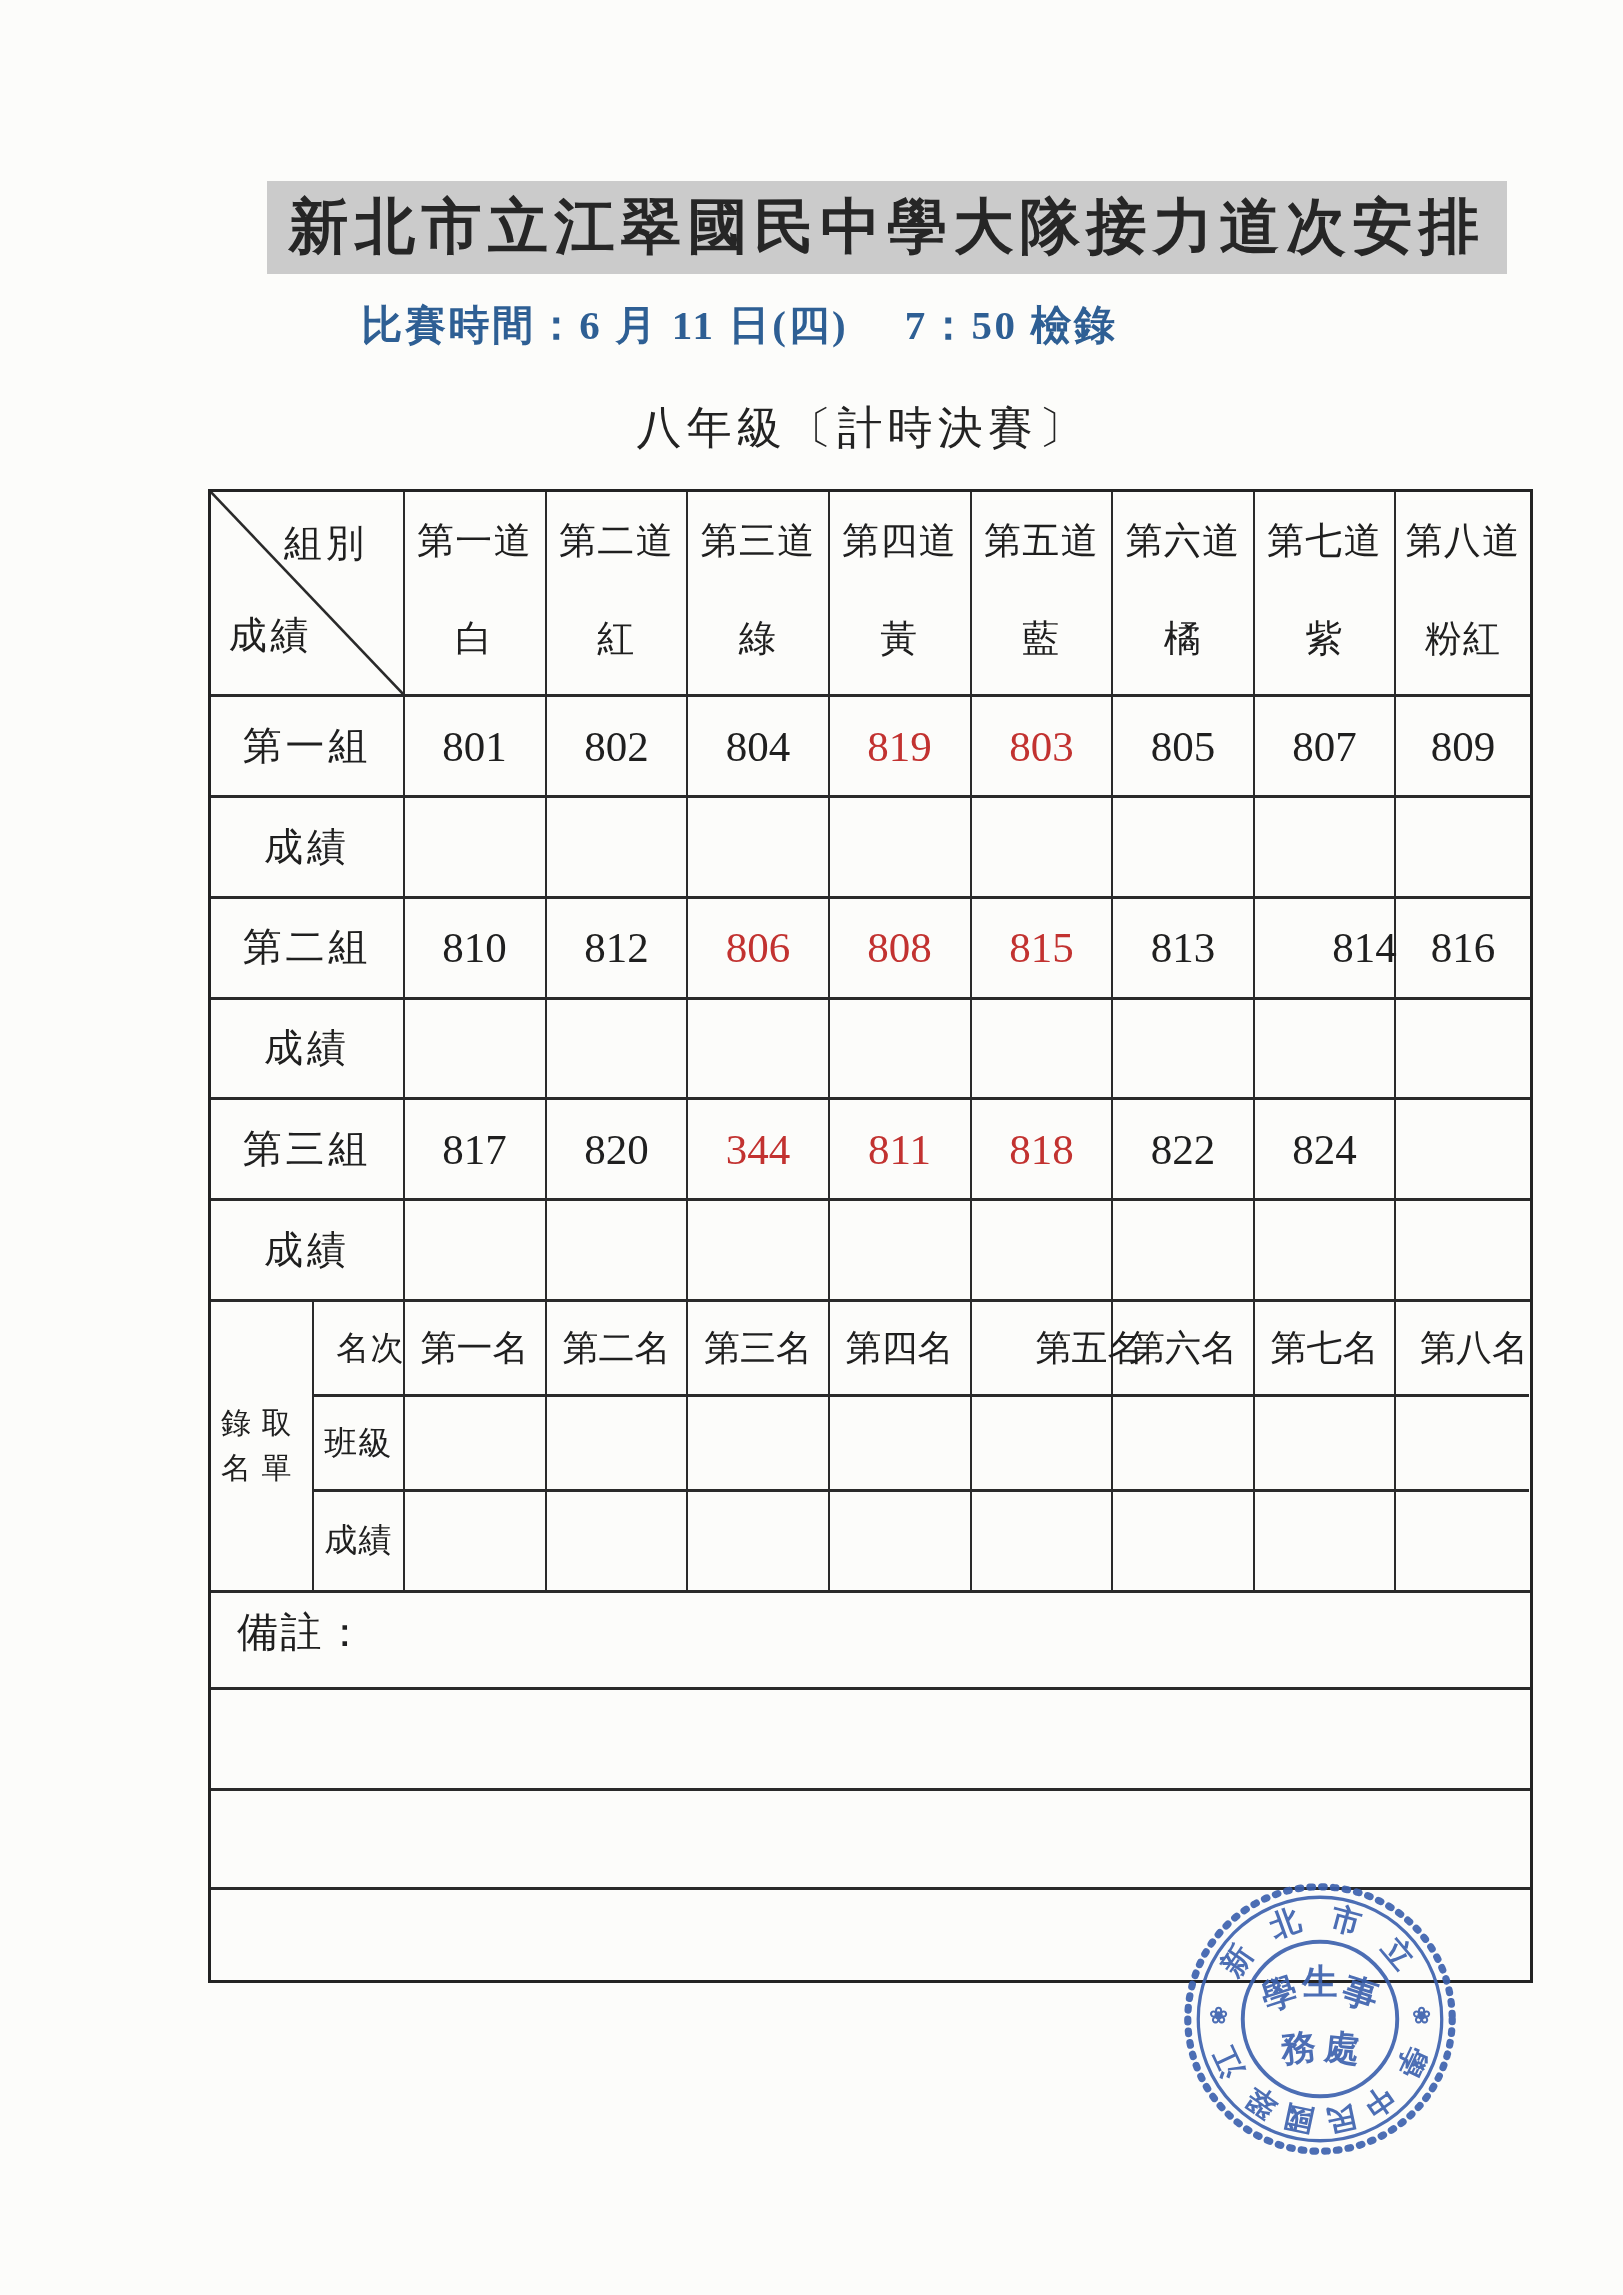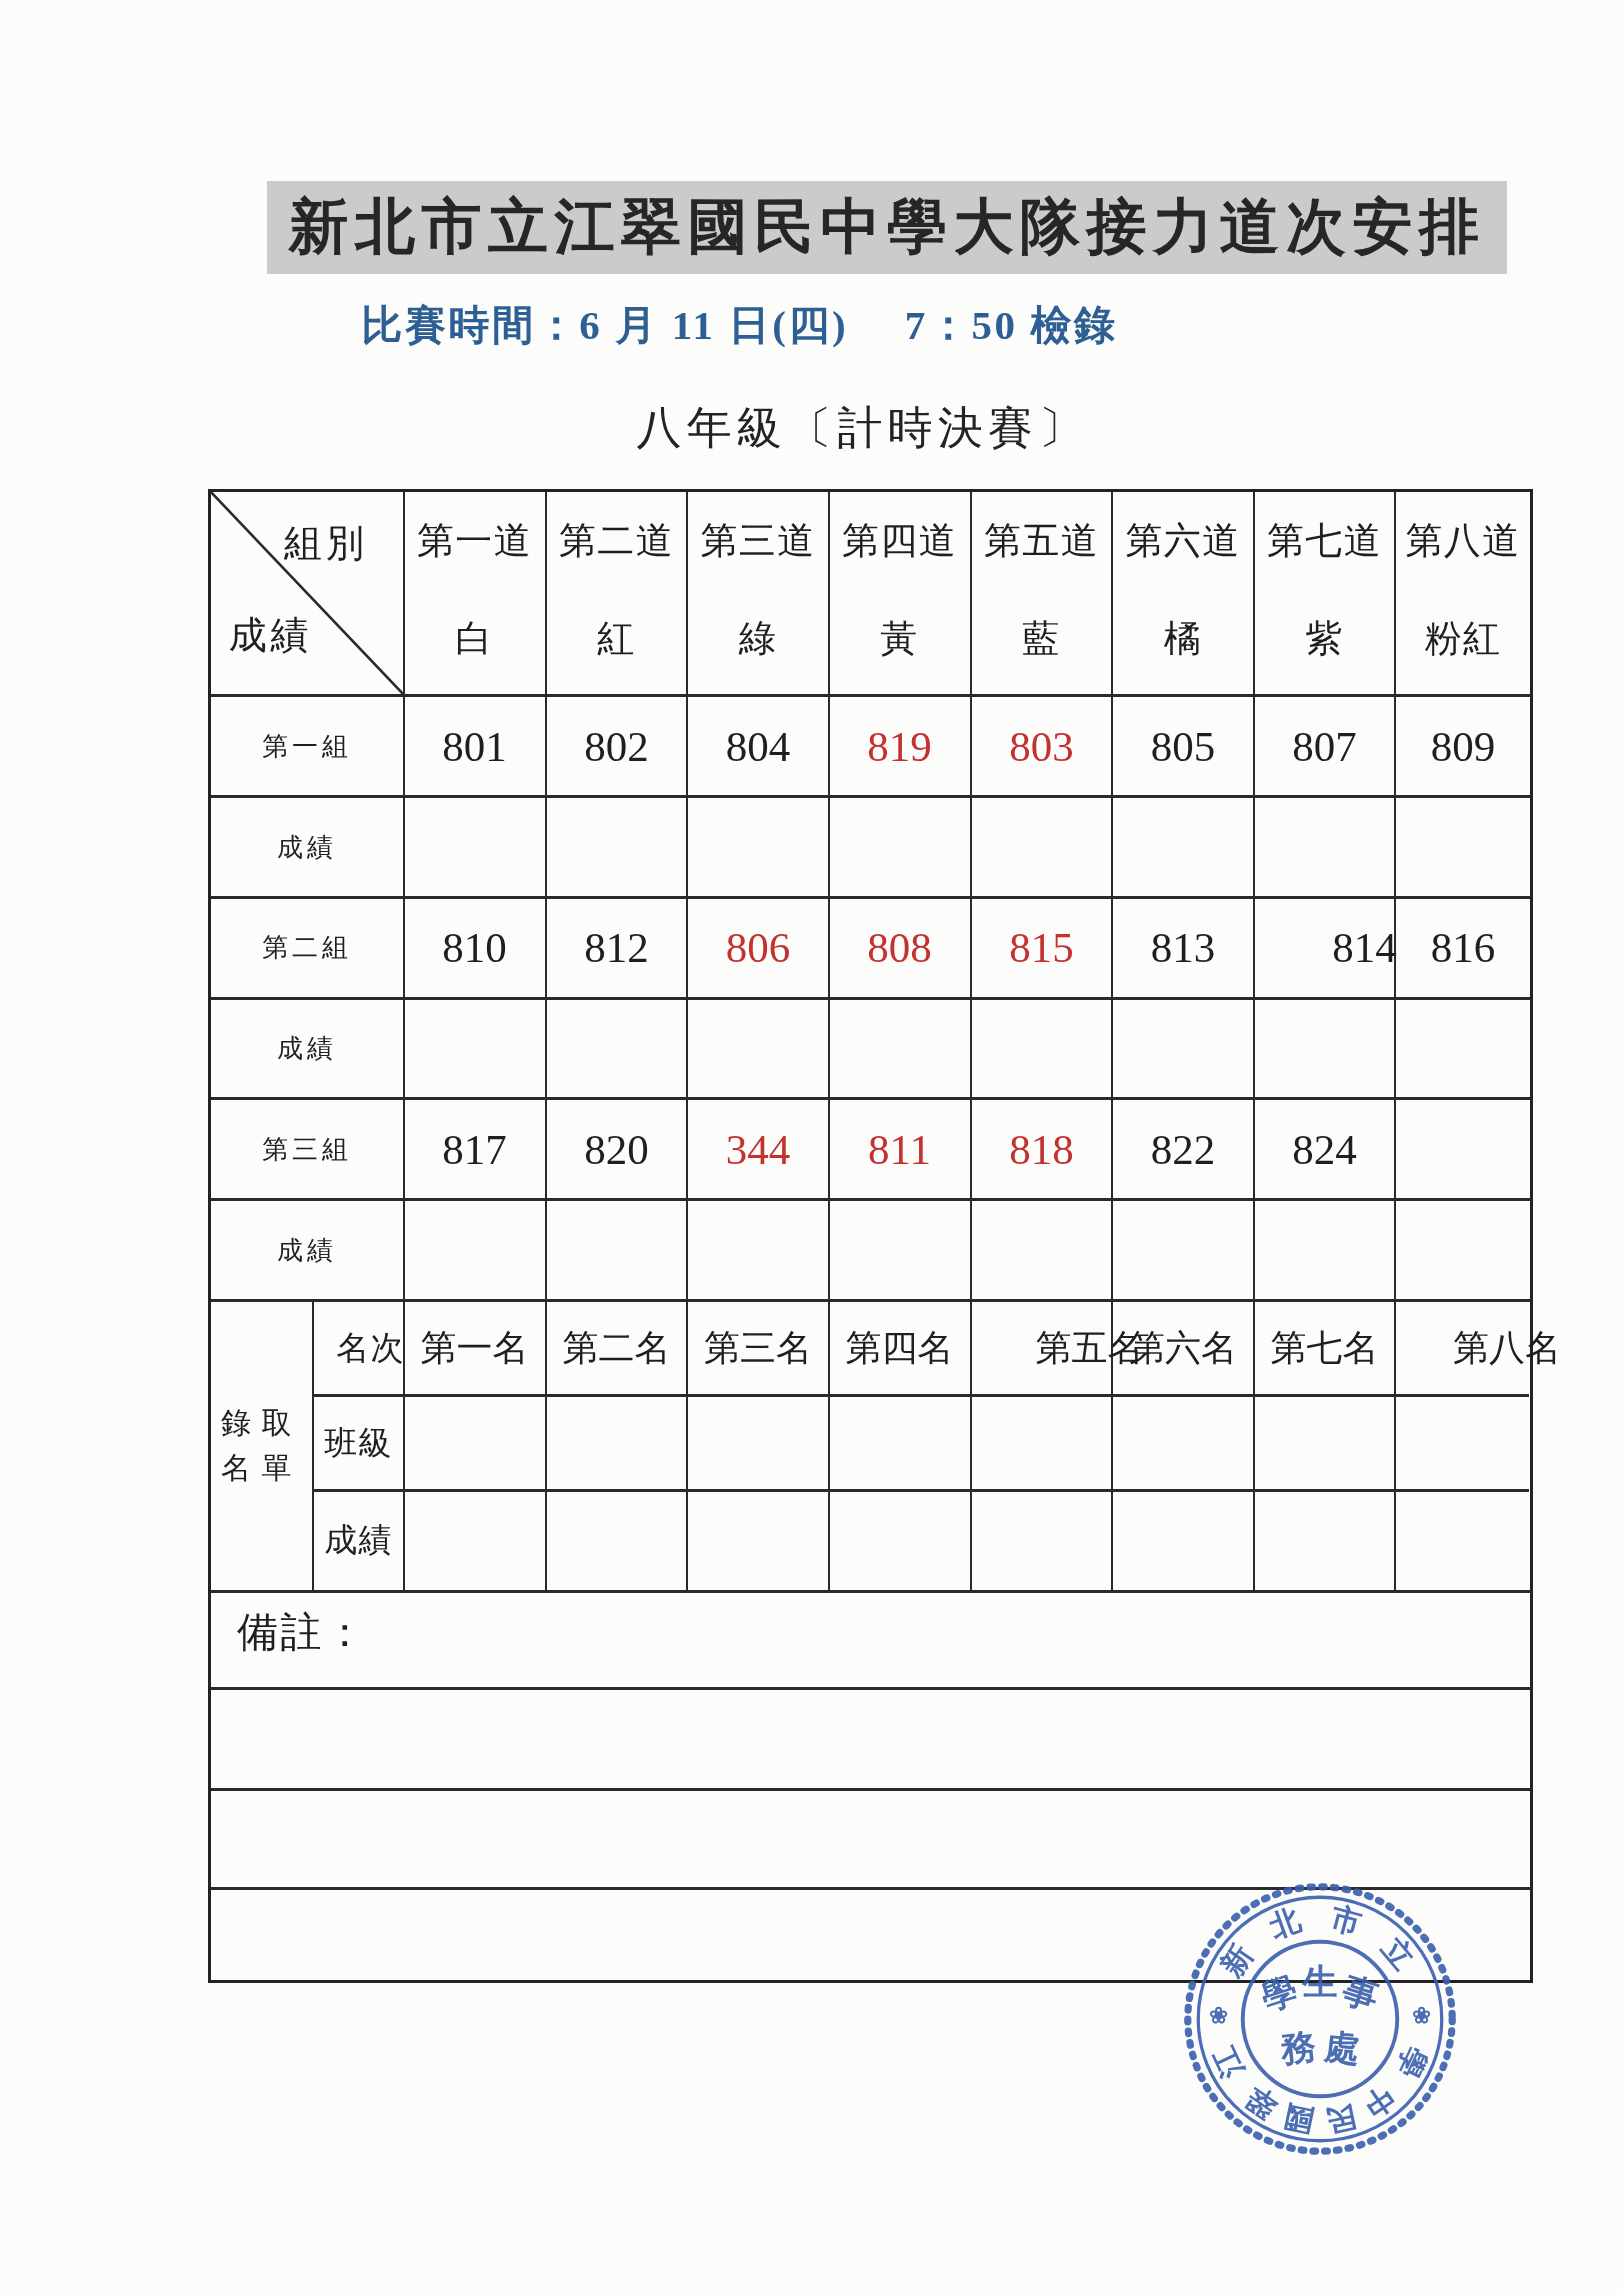--- a/index.html
+++ b/index.html
@@ -33,21 +33,21 @@
   }
   
   .sheet{
     left:208px;top:489px;width:1325px;height:1494px;
     border:3.3px solid #232323;box-sizing:border-box;
   }
   .vline{position:absolute;width:2px;background:#2a2a2a;}
   .hline{position:absolute;height:2.6px;background:#2a2a2a;left:0;width:1319px;}
   .cell{position:absolute;display:flex;align-items:center;justify-content:center;text-align:center;}
   .hdr{font-size:37px;letter-spacing:1.3px;}
-  .glabel{font-size:26px;letter-spacing:3.9px;border-radius:10px;}
+  .glabel{font-size:39px;letter-spacing:3.9px;border-radius:10px;}
   .num{font-size:43px;}
   .red{color:#c23230;}
   .rank-hdr{font-size:36px;}
   .sublabel{font-size:33px;letter-spacing:1.3px;}
   .span-label{font-size:30px;letter-spacing:10.5px;line-height:1.5;}
   .remarks{font-size:41px;letter-spacing:2.6px;}
   .corner-label{position:absolute;font-size:38px;letter-spacing:3.9px;white-space:nowrap;}
   .stamp{left:1176px;top:1875px;width:288px;height:288px;opacity:.9;}
 </style>
 </head>
@@ -149,21 +149,21 @@
     <div class="cell sublabel" style="left:103px;top:905px;width:89px;height:92px;">班級</div>
     <div class="cell sublabel" style="left:103px;top:999px;width:89px;height:99px;">成績</div>
 
     <div class="cell rank-hdr" style="left:194px;top:810px;width:139px;height:92px;">第一名</div>
     <div class="cell rank-hdr" style="left:336px;top:810px;width:139px;height:92px;">第二名</div>
     <div class="cell rank-hdr" style="left:477px;top:810px;width:140px;height:92px;">第三名</div>
     <div class="cell rank-hdr" style="left:619px;top:810px;width:139px;height:92px;">第四名</div>
     <div class="cell rank-hdr" style="left:761px;top:810px;width:139px;height:92px;margin-left:48px;">第五名</div>
     <div class="cell rank-hdr" style="left:902px;top:810px;width:140px;height:92px;">第六名</div>
     <div class="cell rank-hdr" style="left:1044px;top:810px;width:139px;height:92px;">第七名</div>
-    <div class="cell rank-hdr" style="left:1222px;top:810px;width:148px;height:92px;">第八名</div>
+    <div class="cell rank-hdr" style="left:1189px;top:810px;width:148px;height:92px;">第八名</div>
 
     <div class="abs remarks" style="left:26px;top:1113px;">備註：</div>
   </div>
 
   <svg class="abs stamp" viewBox="0 0 440 440">
     <g stroke="#3a5fad" fill="none">
       <circle cx="220" cy="220" r="202" stroke-width="11" stroke-dasharray="4 14" stroke-linecap="round"></circle>
       <circle cx="220" cy="220" r="186" stroke-width="5"></circle>
       <circle cx="220" cy="220" r="118" stroke-width="6"></circle>
     </g>

